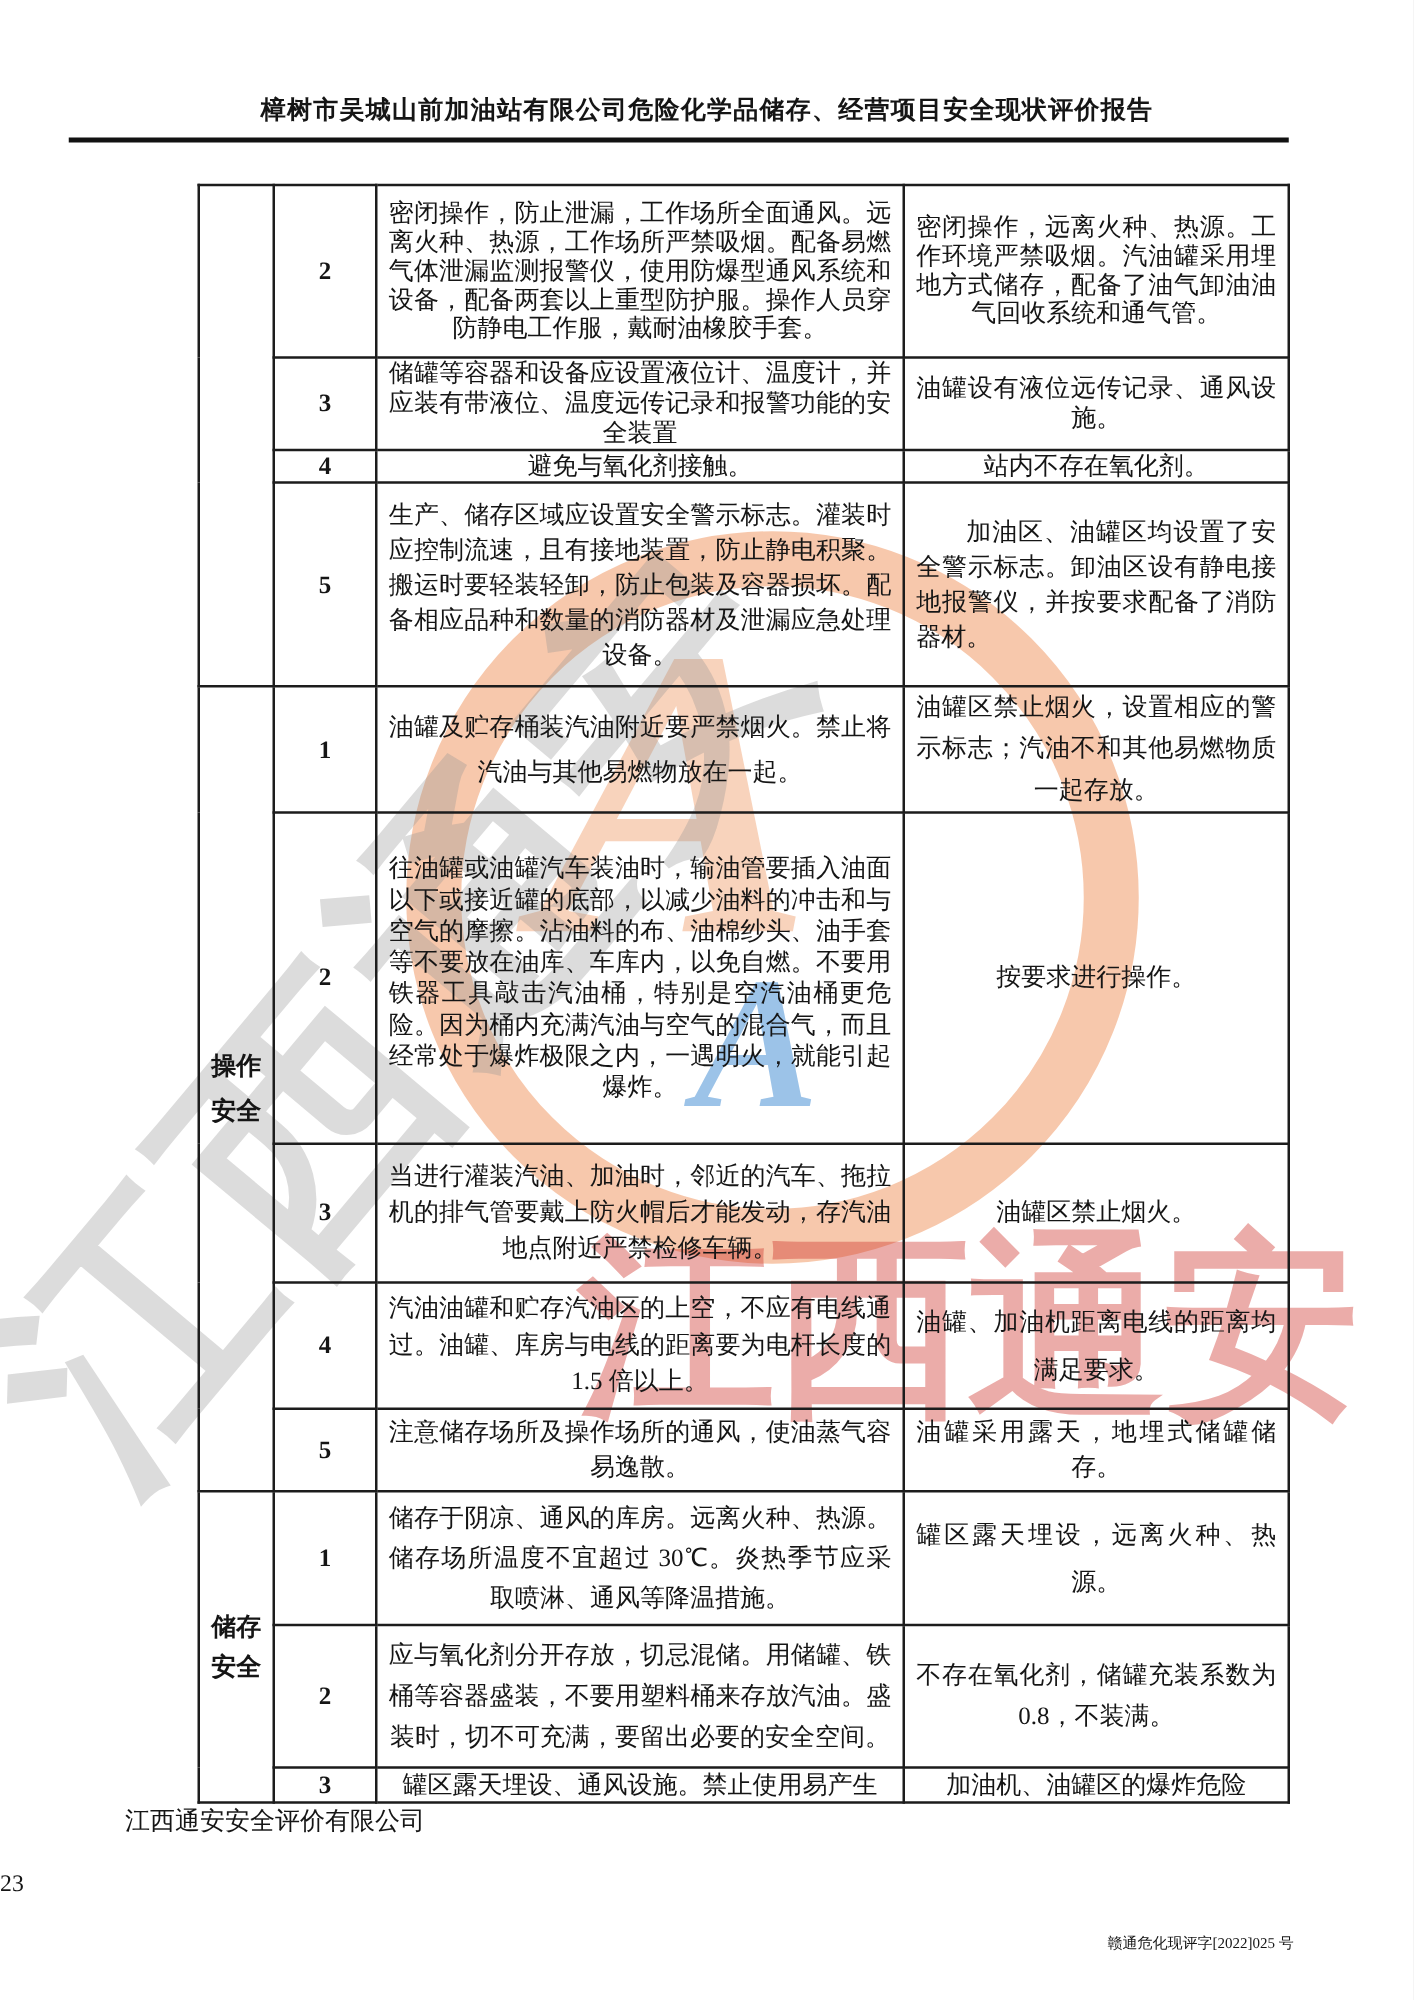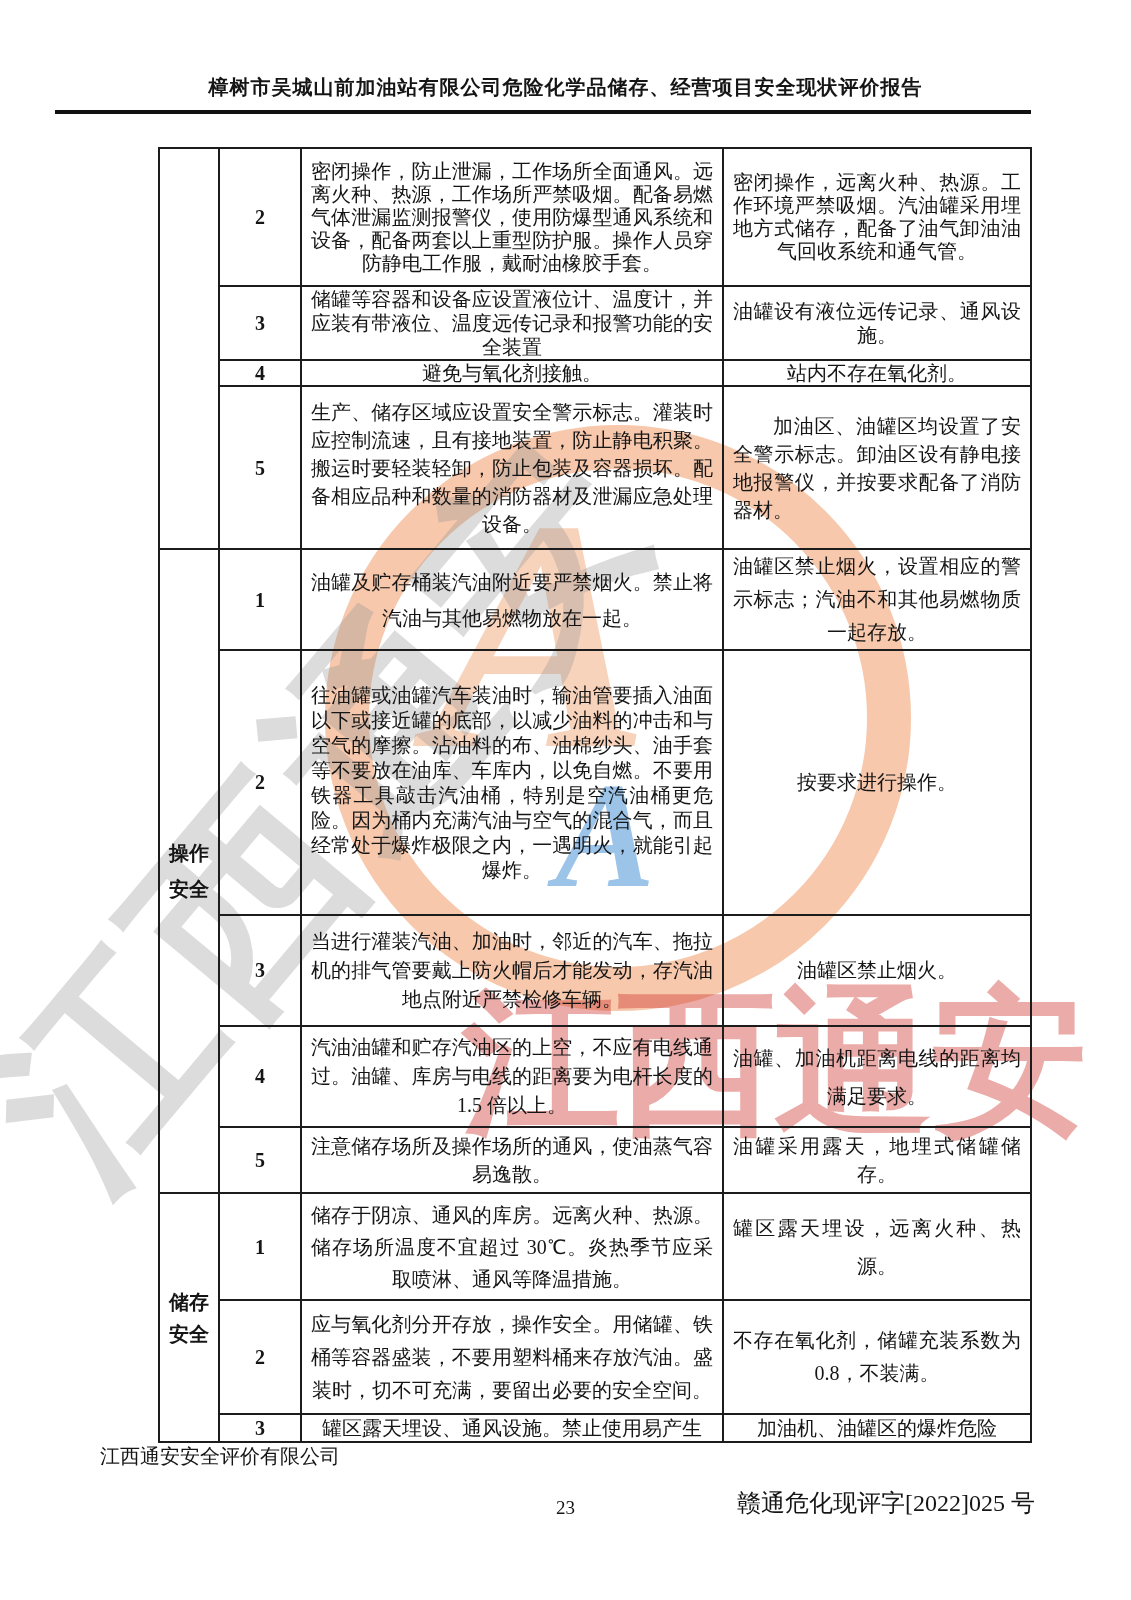--- a/index.html
+++ b/index.html
@@ -54,22 +54,22 @@
   tr.lh24 td{line-height:24px;}
   tr.lh27 td{line-height:25px;margin-top:40px;}
   tr.lh28 td{line-height:28px;}
   tr.lh29 td{line-height:29px;}
   tr.lh32 td{line-height:32px;}
   tr.lh33 td{line-height:33px;}
   tr.lh36 td{line-height:36px;}
   tr.lh26 td{line-height:26px;}
   
   .ftr-company{position:absolute;left:100px;top:1443px;font-size:20px;}
-  .ftr-page{position:absolute;left:0;top:1497px;width:100%;text-align:center;font-size:19px;}
-  .ftr-doc{position:absolute;right:96px;top:1487px;font-size:24px;}
+  .ftr-page{position:absolute;left:0;top:1497px;width:100%;text-align:left;font-size:19px;}
+  .ftr-doc{position:absolute;right:96px;top:1546px;font-size:12px;}
 </style>
 </head>
 <body>
 
 <div class="page">
 
   <div class="wm wm-ring"></div>
   <div class="wm wm-logo-a">A</div>
   <div class="wm wm-blue-a">A</div>
   <div class="wm wm-diag">江西通安</div>
@@ -139,21 +139,21 @@
       </tr>
 
       <tr class="lh32" style="height:107px">
         <td class="lbl" rowspan="3">储存安全</td>
         <td class="num">1</td>
         <td class="req">储存于阴凉、通风的库房。远离火种、热源。储存场所温度不宜超过 30℃。炎热季节应采取喷淋、通风等降温措施。</td>
         <td class="act" style="line-height:38px">罐区露天埋设，远离火种、热源。</td>
       </tr>
       <tr class="lh33" style="height:114px">
         <td class="num">2</td>
-        <td class="req">应与氧化剂分开存放，操作安全。用储罐、铁桶等容器盛装，不要用塑料桶来存放汽油。盛装时，切不可充满，要留出必要的安全空间。</td>
+        <td class="req">应与氧化剂分开存放，切忌混储。用储罐、铁桶等容器盛装，不要用塑料桶来存放汽油。盛装时，切不可充满，要留出必要的安全空间。</td>
         <td class="act">不存在氧化剂，储罐充装系数为 0.8，不装满。</td>
       </tr>
       <tr class="lh26" style="height:28px">
         <td class="num">3</td>
         <td class="req">罐区露天埋设、通风设施。禁止使用易产生</td>
         <td class="act">加油机、油罐区的爆炸危险</td>
       </tr>
     </tbody>
       </table>
 

